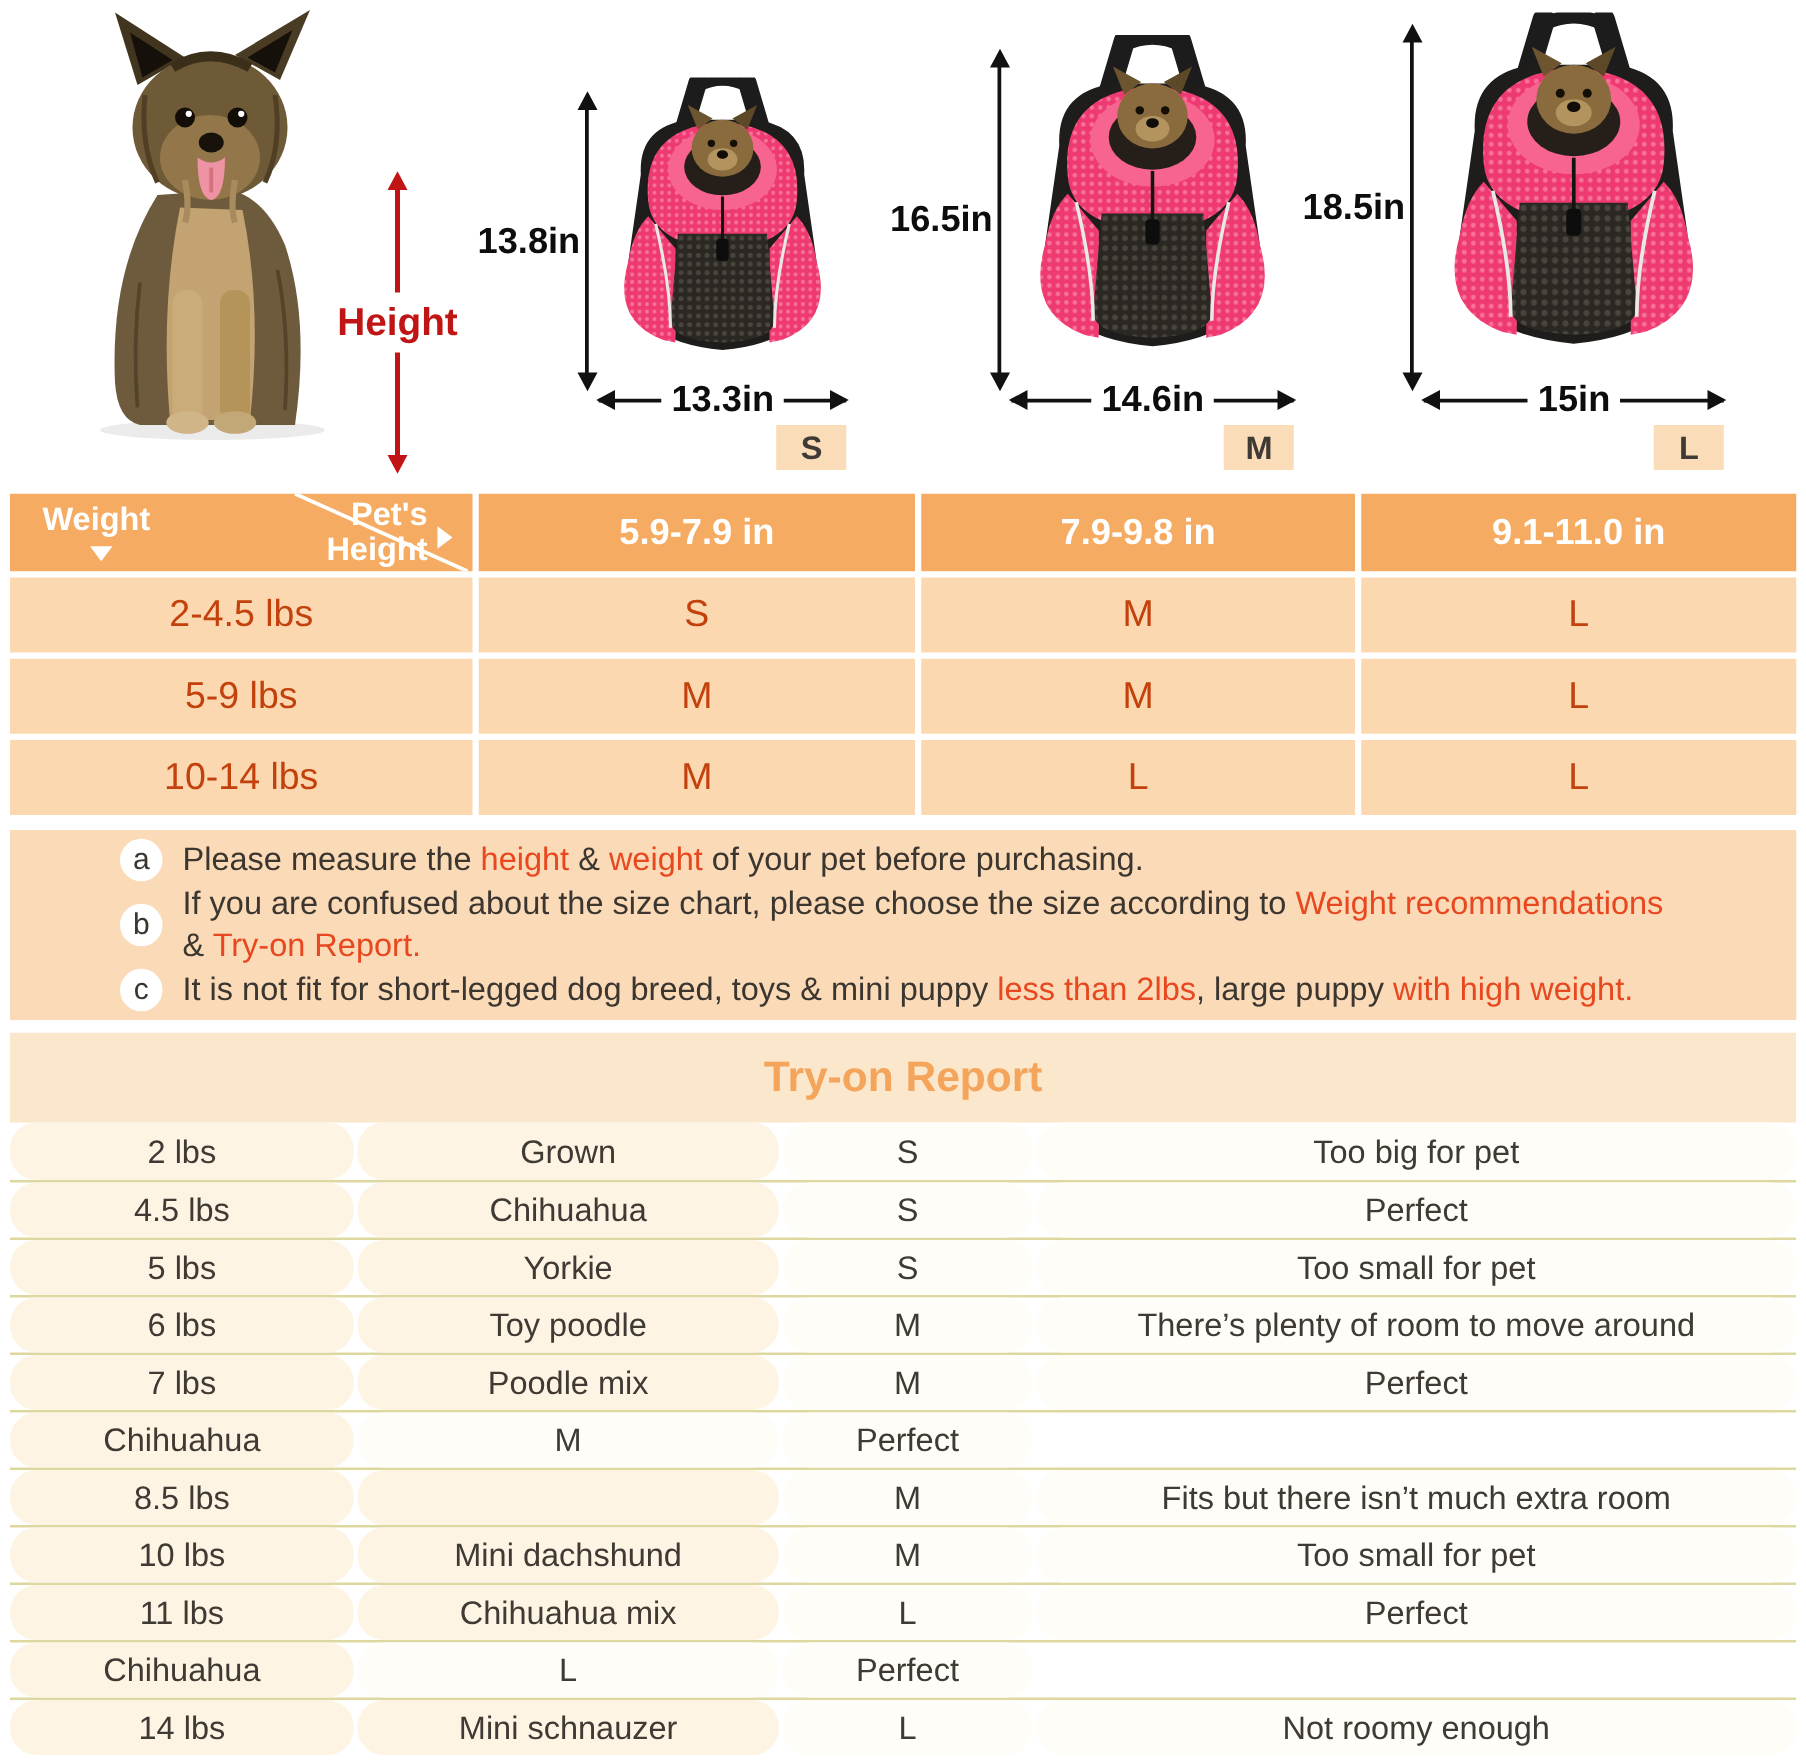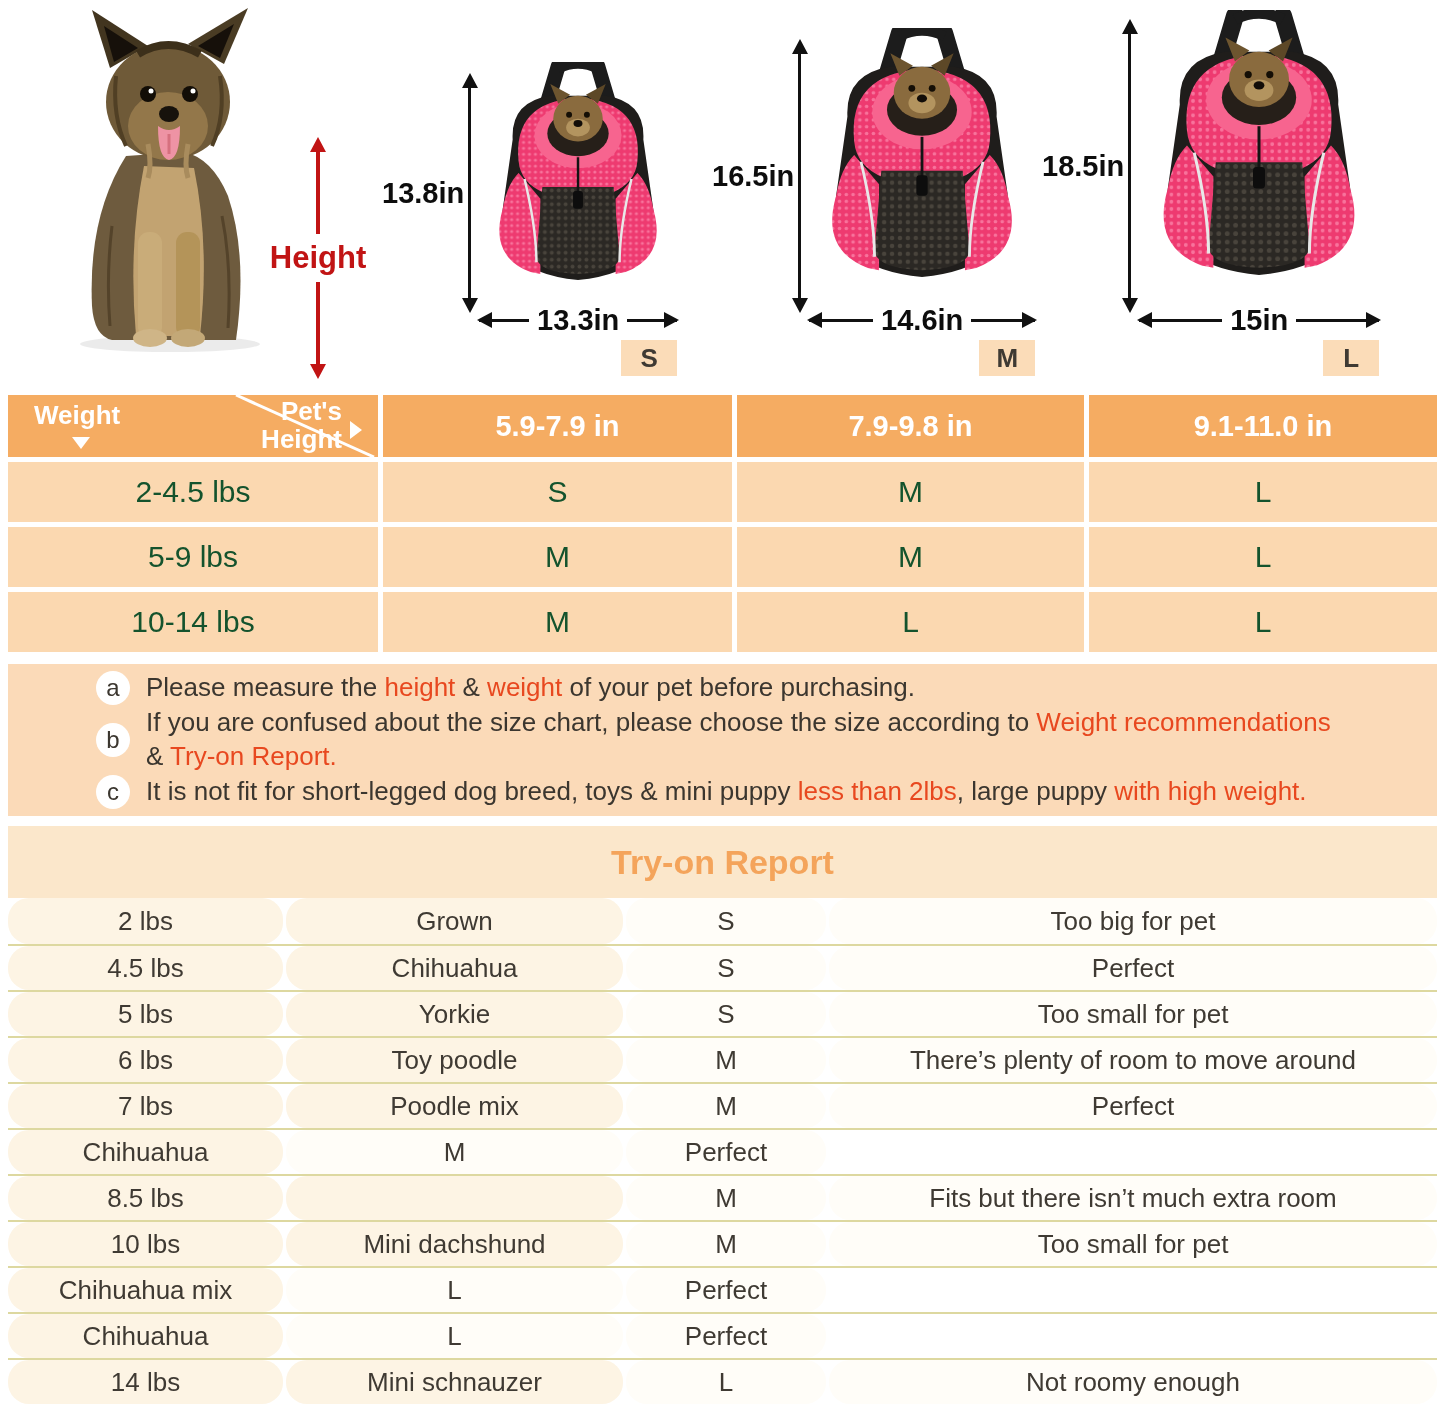--- a/index.html
+++ b/index.html
@@ -60,21 +60,21 @@
     font-size:29px;font-weight:700;}
   .sc-corner{position:relative;justify-content:flex-start;}
   .sc-corner svg{position:absolute;inset:0;width:100%;height:100%;}
   .corner-weight{position:absolute;left:26px;top:5px;font-size:26px;font-weight:700;color:#fff;}
   .tri-down{position:absolute;left:64px;top:42px;width:0;height:0;
     border-left:9px solid transparent;border-right:9px solid transparent;border-top:12px solid #fff;}
   .corner-petheight{position:absolute;right:36px;top:3px;text-align:right;
     font-size:26px;font-weight:700;color:#fff;line-height:1.06;}
   .tri-right{position:absolute;right:16px;top:26px;width:0;height:0;
     border-top:9px solid transparent;border-bottom:9px solid transparent;border-left:12px solid #fff;}
-  .sc-body{height:60px;background:var(--row_peach,#fbd8b0);font-size:30px;color:#14532d;}
+  .sc-body{height:60px;background:var(--row_peach,#fbd8b0);font-size:30px;color:#c2410c;}
 
   
   .notes{margin:12px 8px 0;height:152px;background:var(--note_bg,#fbdab8);
     display:flex;flex-direction:column;justify-content:space-evenly;
     padding:6px 14px 6px 88px;box-sizing:border-box;}
   .note-row{display:flex;align-items:center;}
   .note-badge{flex:0 0 auto;width:34px;height:34px;border-radius:50%;background:#fff;
     display:flex;align-items:center;justify-content:center;
     font-size:24px;color:#3b362f;margin-right:16px;}
   .note-text{font-size:26px;color:#3b362f;line-height:1.3;}
@@ -329,20 +329,21 @@
       <div class="tr-cell tr-white">M</div>
       <div class="tr-cell tr-white">Fits but there isn’t much extra room</div>
     </div>
     <div class="tryon-row">
       <div class="tr-cell tr-cream">10 lbs</div>
       <div class="tr-cell tr-cream">Mini dachshund</div>
       <div class="tr-cell tr-white">M</div>
       <div class="tr-cell tr-white">Too small for pet</div>
     </div>
     <div class="tryon-row">
+      <div class="tr-cell tr-cream">11 lbs</div>
       <div class="tr-cell tr-cream">Chihuahua mix</div>
       <div class="tr-cell tr-white">L</div>
       <div class="tr-cell tr-white">Perfect</div>
     </div>
     <div class="tryon-row">
       <div class="tr-cell tr-cream">Chihuahua</div>
       <div class="tr-cell tr-white">L</div>
       <div class="tr-cell tr-white">Perfect</div>
     </div>
     <div class="tryon-row">

